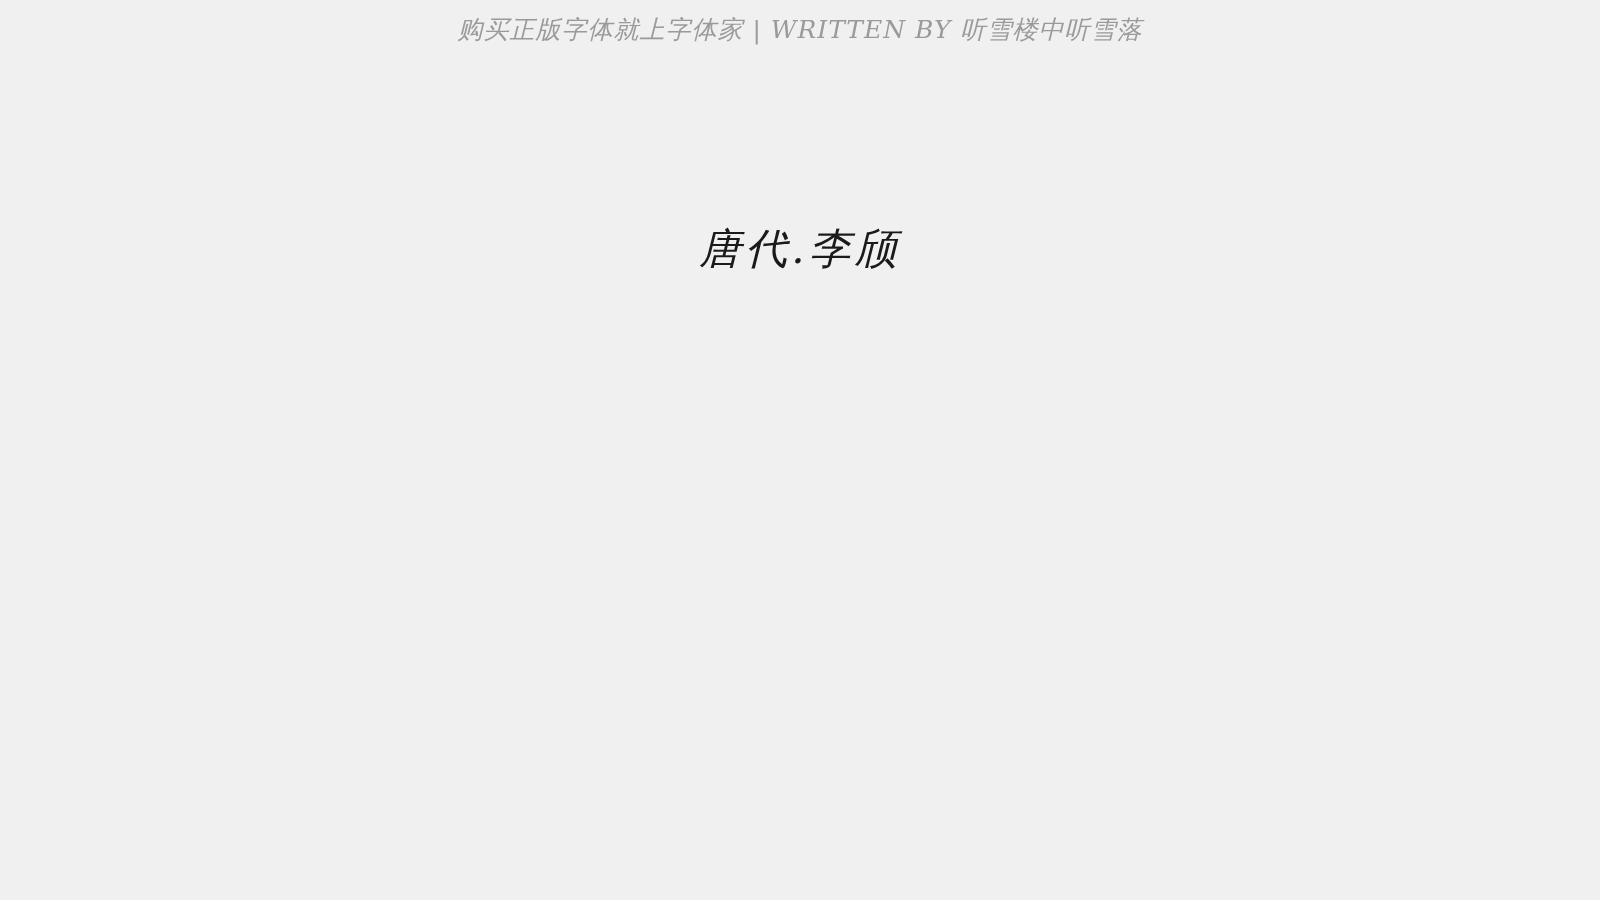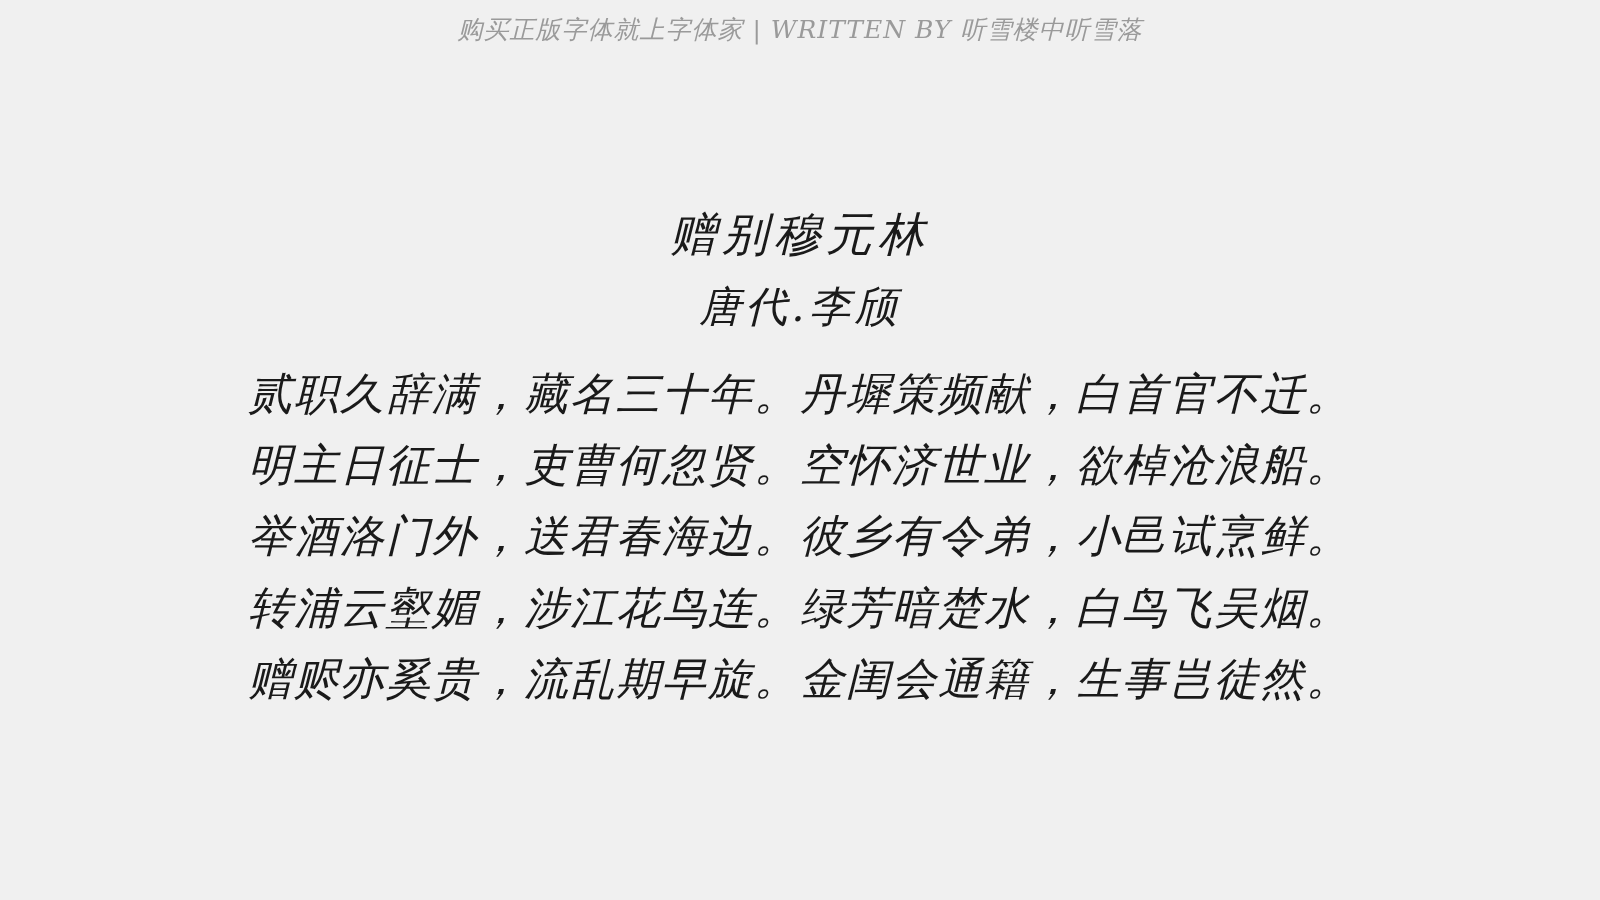--- a/index.html
+++ b/index.html
@@ -81,27 +81,19 @@
 </style>
 </head>
 <body>
 
 <div class="page">
 
   <div class="watermark">购买正版字体就上字体家 | WRITTEN BY 听雪楼中听雪落</div>
 
   <div class="specimen">
 
-    <div class="poem-title">赠别穆元林</div>
 
     <div class="poem-author">唐代.李颀</div>
 
-    <div class="poem-body">
-      <div class="poem-line">贰职久辞满，藏名三十年。丹墀策频献，白首官不迁。</div>
-      <div class="poem-line">明主日征士，吏曹何忽贤。空怀济世业，欲棹沧浪船。</div>
-      <div class="poem-line">举酒洛门外，送君春海边。彼乡有令弟，小邑试烹鲜。</div>
-      <div class="poem-line">转浦云壑媚，涉江花鸟连。绿芳暗楚水，白鸟飞吴烟。</div>
-      <div class="poem-line">赠赆亦奚贵，流乱期早旋。金闺会通籍，生事岂徒然。</div>
-    </div>
 
   </div>
 
 </div>
 
 </body></html>

